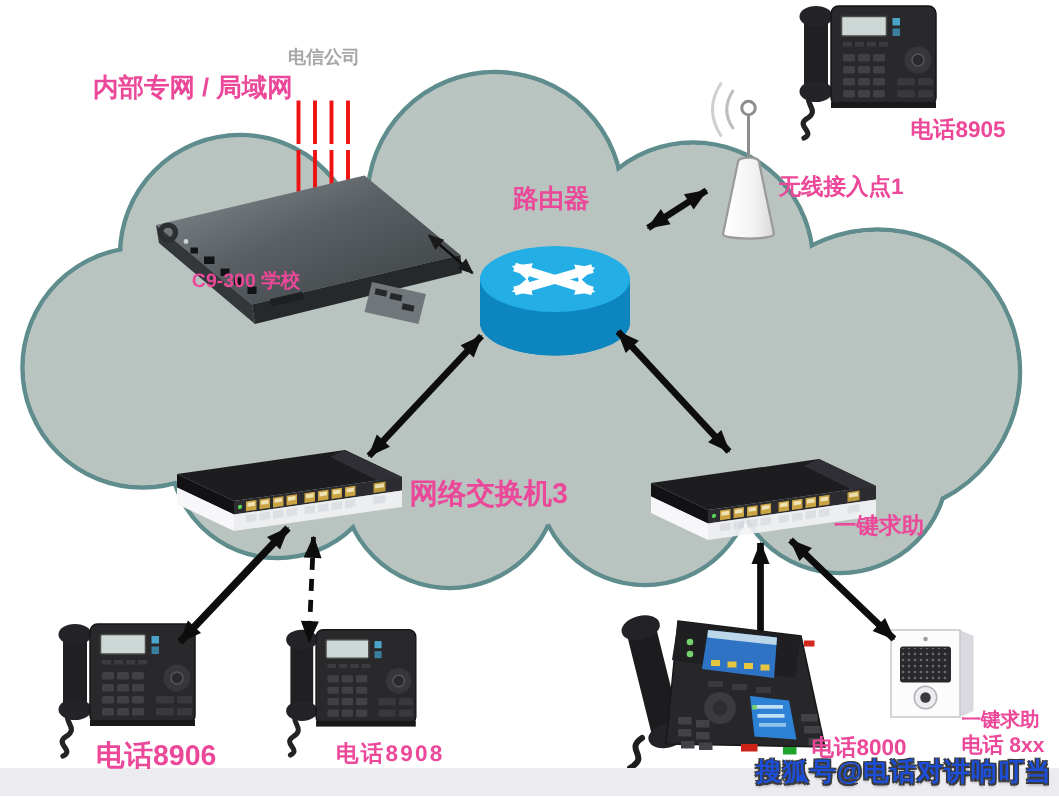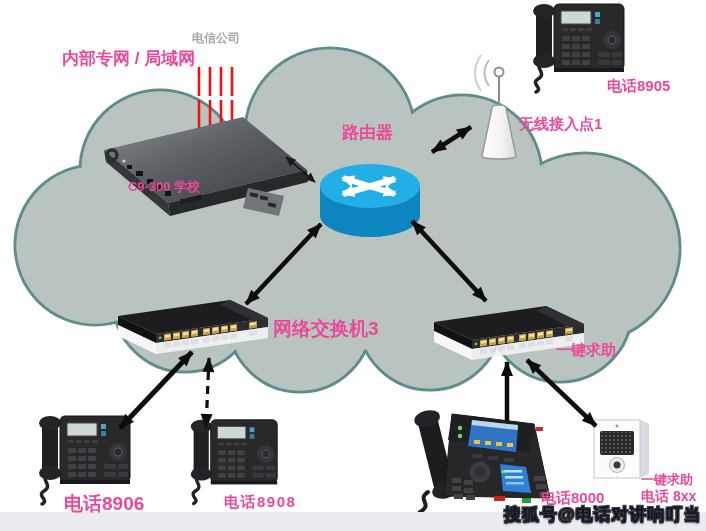--- a/index.html
+++ b/index.html
@@ -14,21 +14,21 @@
   .l-ap     {left:519px; top:115px; font-size:15px;}
   .l-p8905  {left:607px; top:77px;  font-size:15px;}
   .l-pbx    {left:110px; top:179px; width:108px; text-align:center; font-size:13px; line-height:15px;}
   .l-sw3    {left:273px; top:316px; font-size:19px;}
   .l-swr    {left:556px; top:341px; font-size:15px;}
   .l-p8906  {left:64px;  top:491px; font-size:19px;}
   .l-p8908  {left:224px; top:493px; font-size:15px; letter-spacing:1.5px;}
   .l-p8000  {left:541px; top:489px; font-size:15px;}
   .l-sos    {left:641px; top:472px; font-size:13px; line-height:16px;}
   .l-sos .line2{font-size:14px;}
-  .l-wm{left:504px; top:503px; font-size:17px; letter-spacing:1px; color:#0f172a; z-index:9;
+  .l-wm{left:504px; top:503px; font-size:17px; letter-spacing:1px; color:#1d4ed8; z-index:9;
         text-shadow:-1px -1px 0 #3a3a3a, 1px -1px 0 #3a3a3a, -1px 1px 0 #3a3a3a, 1px 1px 0 #3a3a3a, 0 2px 2px rgba(0,0,0,.35);}
 </style>
 </head>
 <body>
 
 <div class="stage">
 
   <svg width="706" height="531" viewBox="0 0 706 531">
     <defs>
       <marker id="mB" markerUnits="userSpaceOnUse" markerWidth="17" markerHeight="14" refX="15" refY="7" orient="auto-start-reverse">

